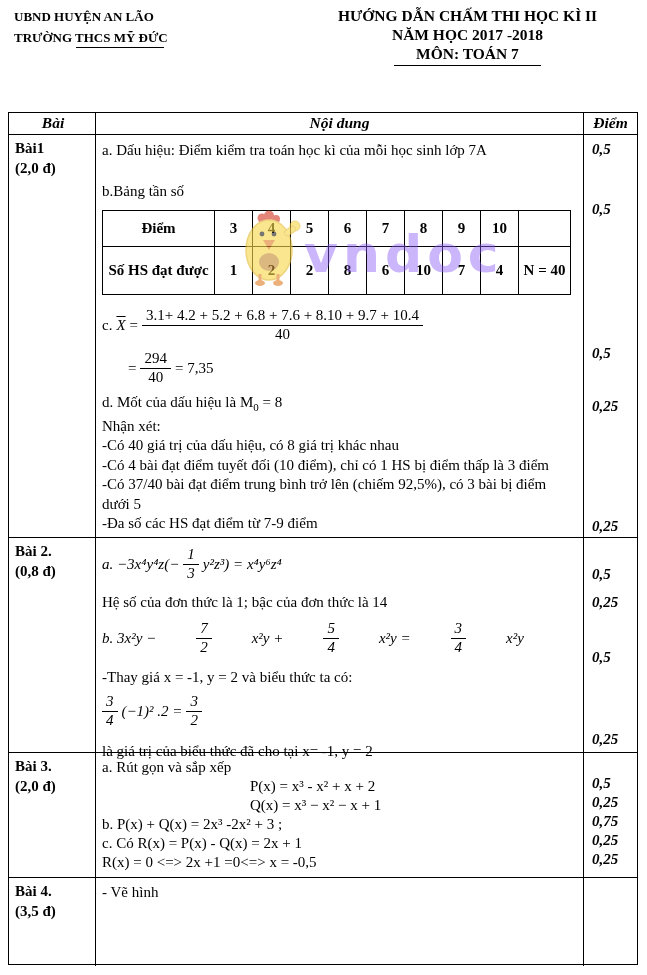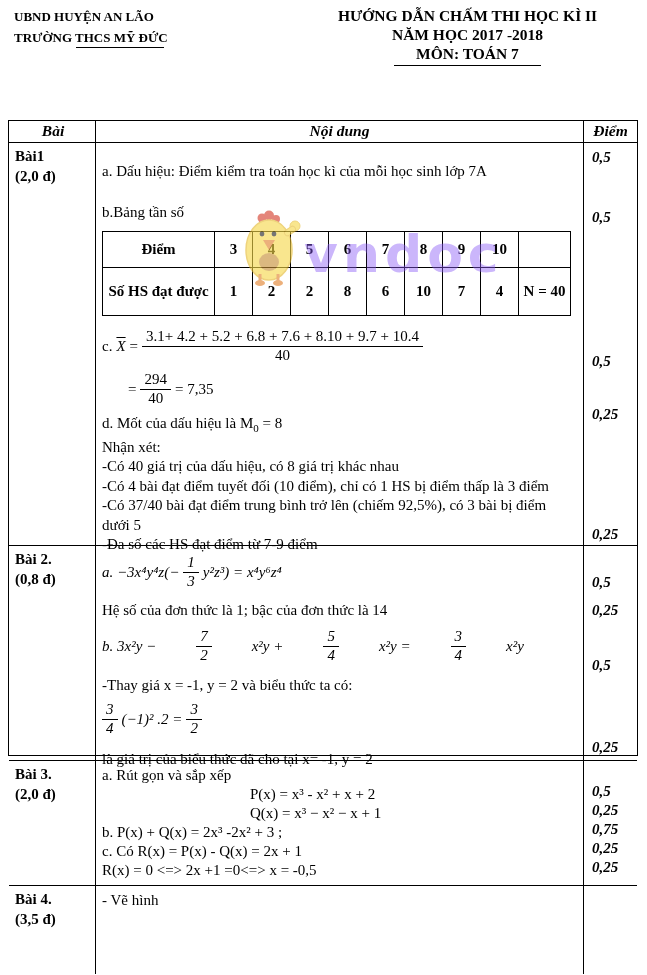--- a/index.html
+++ b/index.html
@@ -22,21 +22,21 @@
     font-weight:bold; font-size:15.5px; line-height:19px; }
   .hdr-right .title-underline { display:inline-block; border-bottom:1.5px solid #000; padding:0 22px 2px 22px; }
 
   
   .watermark { position:absolute; left:240px; top:210px; z-index:6; pointer-events:none;
     display:flex; align-items:flex-start; opacity:0.62; }
   .wm-text { font-family:"DejaVu Sans", sans-serif; font-weight:bold; font-size:52px;
     color:#8b5cf6; letter-spacing:5px; line-height:1; margin-left:2px; margin-top:18px; opacity:.72; }
 
   
-  .doc-table { position:absolute; left:8px; top:120px; width:630px; height:636px;
+  .doc-table { position:absolute; left:8px; top:112px; width:630px; height:853px;
     border:1.5px solid #000; }
   .trow { display:flex; border-bottom:1px solid #000; }
   .trow:last-child { border-bottom:none; }
   .cell-bai { width:87px; border-right:1px solid #000; padding:3px 4px 0 6px; }
   .cell-nd  { flex:1; border-right:1px solid #000; padding:2px 6px 0 6px; position:relative; }
   .cell-diem{ width:53px; position:relative; }
   .thead-row { height:22px; font-weight:bold; font-style:italic; font-size:15.5px; }
   .thead-row .cell-bai, .thead-row .cell-nd, .thead-row .cell-diem { text-align:center; padding-top:1px; }
   .row-bai1 { height:403px; }
   .row-bai2 { height:215px; }
@@ -109,21 +109,21 @@
       <div class="cell-nd">Nội dung</div>
       <div class="cell-diem">Điểm</div>
     </div>
 
     <div class="trow row-bai1">
       <div class="cell-bai">
         <div class="bai-label">Bài1</div>
         <div class="bai-label">(2,0 đ)</div>
       </div>
       <div class="cell-nd">
-        <div class="line" style="margin-top:17px;">a. Dấu hiệu: Điểm kiểm tra toán học kì của mỗi học sinh lớp 7A</div>
+        <div class="line" style="margin-top:4px;">a. Dấu hiệu: Điểm kiểm tra toán học kì của mỗi học sinh lớp 7A</div>
         <div class="line" style="margin-top:22px;">b.Bảng tần số</div>
 
         <table class="freq">
           <tbody>
               <tr class="r1">
             <td class="lbl">Điểm</td>
             <td class="v">3</td>
             <td class="v">4</td>
             <td class="v">5</td>
             <td class="v">6</td>

